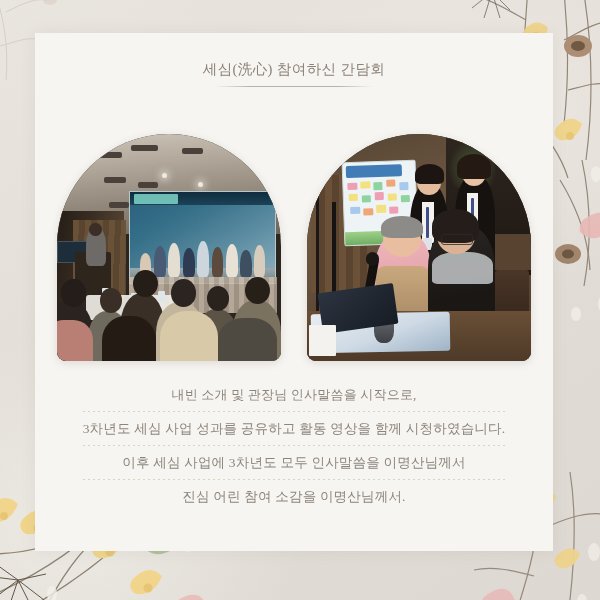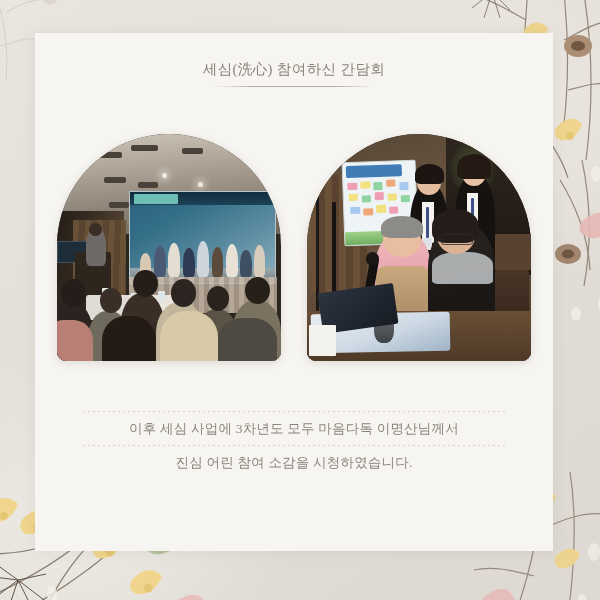--- a/index.html
+++ b/index.html
@@ -436,26 +436,31 @@
           <div class="ph r-cloth"></div>
           <div class="ph r-vase"></div>
           <div class="ph r-board"></div>
           <div class="ph r-paper"></div>
         </div>
       </div>
 
     </div>
 
     <div class="caption">
+      <div class="cap-line lead">
+        <span class="cap-text">내빈 소개 및 관장님 인사말씀을 시작으로,</span>
+        <span class="cap-sep"></span>
+      </div>
       <div class="cap-line">
+        <span class="cap-text">3차년도 세심 사업 성과를 공유하고 활동 영상을 함께 시청하였습니다.</span>
         <span class="cap-sep"></span>
       </div>
       <div class="cap-line">
-        <span class="cap-text">이후 세심 사업에 3차년도 모두 마음다독 이명산님께서</span>
+        <span class="cap-text">이후 세심 사업에 3차년도 모두 인사말씀을 이명산님께서</span>
         <span class="cap-sep"></span>
       </div>
       <div class="cap-line">
-        <span class="cap-text">진심 어린 참여 소감을 시청하였습니다.</span>
+        <span class="cap-text">진심 어린 참여 소감을 이명산님께서.</span>
       </div>
     </div>
 
   </div>
 </div>
 
 </body></html>

